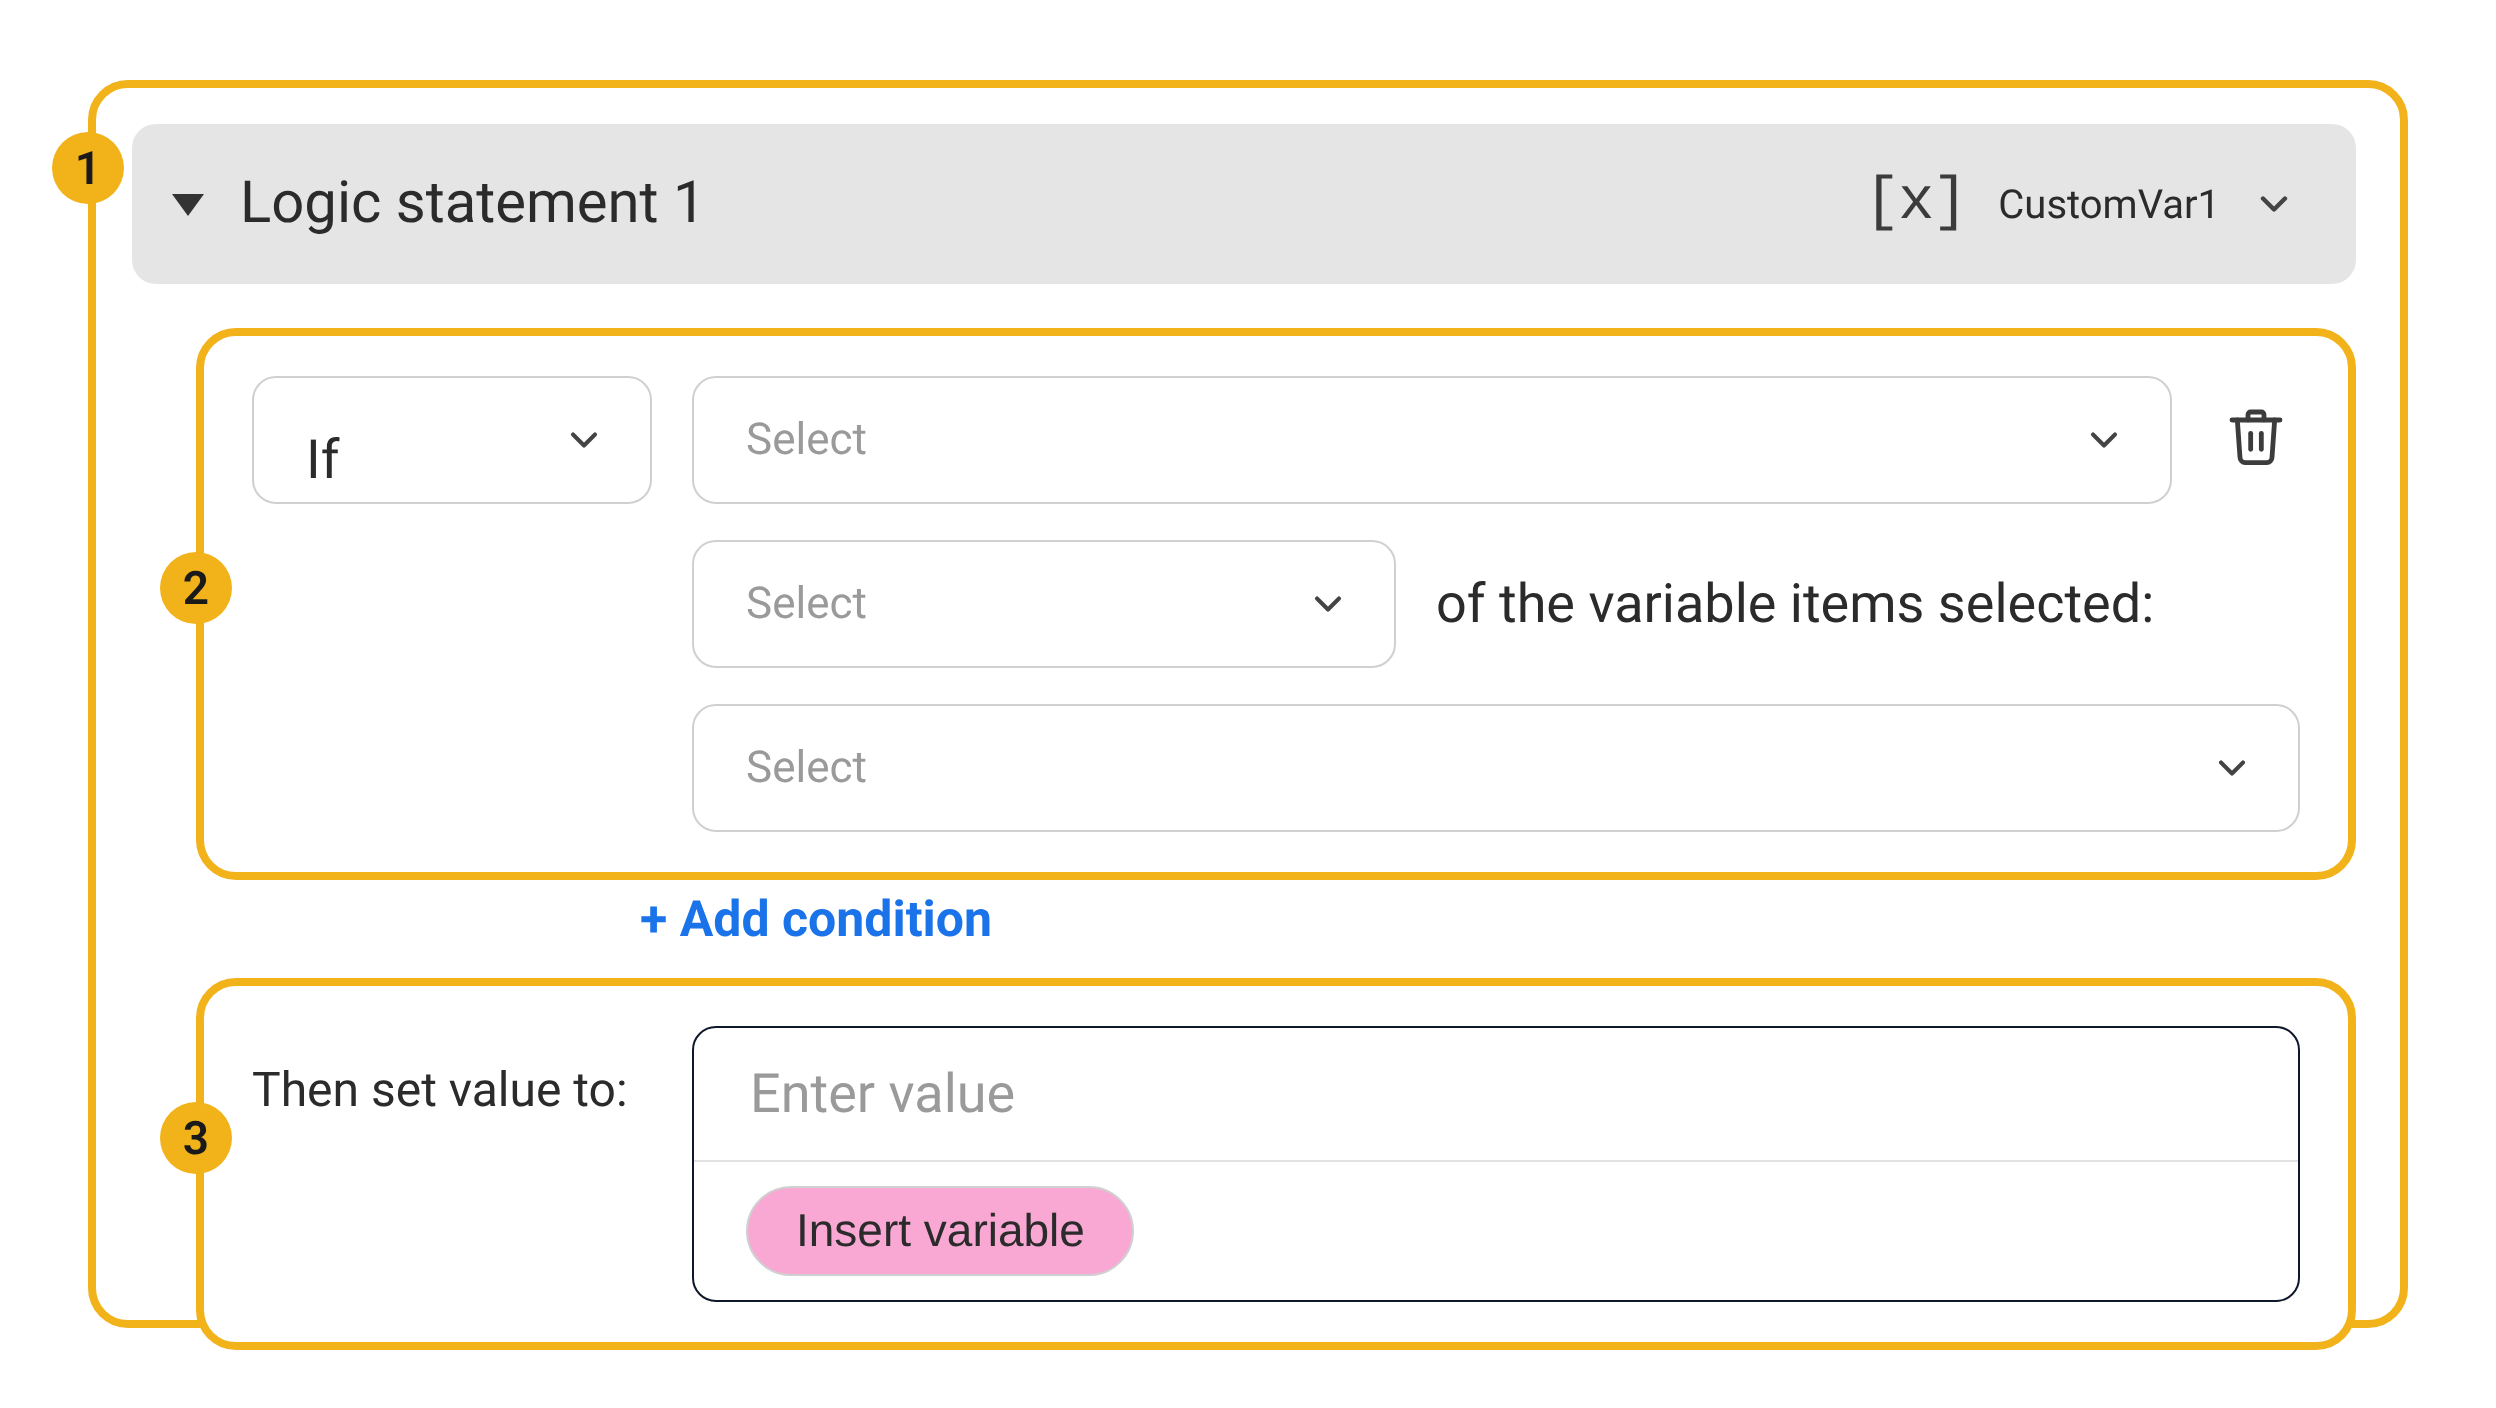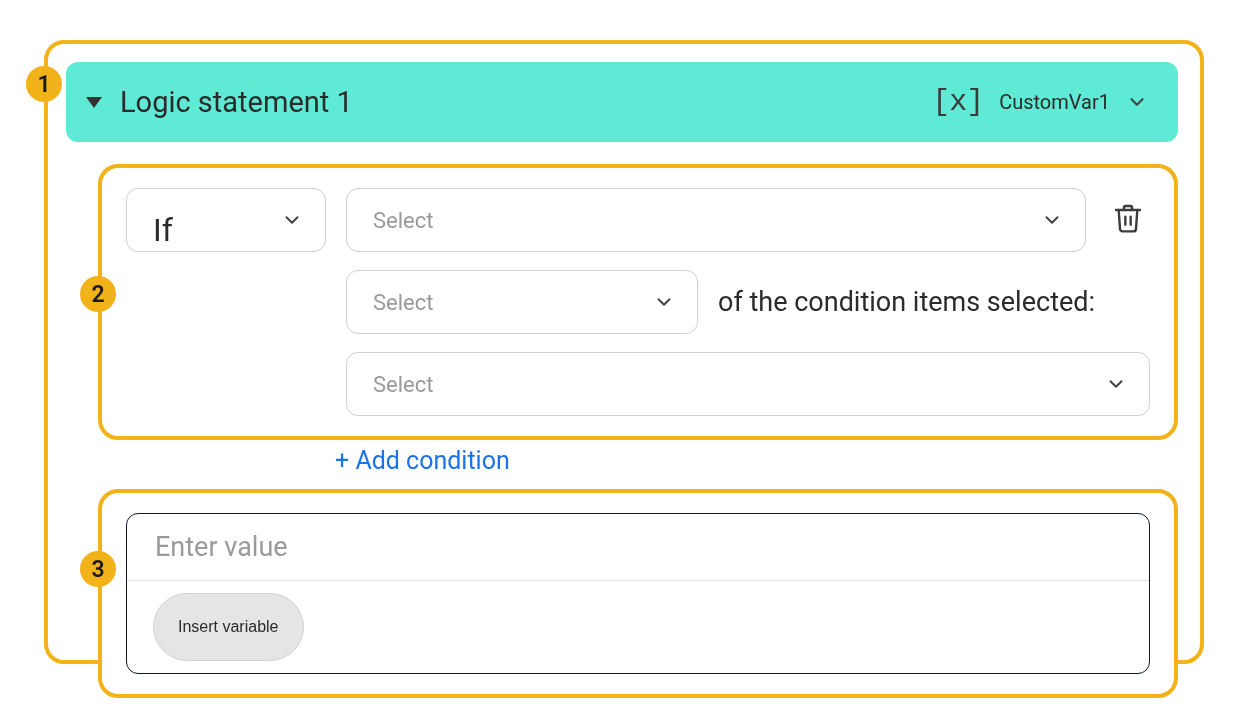--- a/index.html
+++ b/index.html
@@ -40,21 +40,21 @@
       font-weight: 600;
       font-size: 23px;
       display: flex;
       align-items: center;
       justify-content: center;
       z-index: 5;
     }
 
     
     .header-bar {
-      background: #5eead4;
+      background: #e5e5e5;
       border-radius: 12px;
       height: 80px;
       display: flex;
       align-items: center;
       justify-content: space-between;
       padding: 0 30px 0 20px;
       margin-bottom: 22px;
     }
 
     .header-left {
@@ -126,21 +126,21 @@
       border-radius: 12px;
       background: #fff;
       display: flex;
       align-items: center;
       justify-content: space-between;
       padding: 0 22px 0 26px;
       cursor: pointer;
     }
 
     .dropdown .label {
-      font-size: 32px;
+      font-size: 27px;
       color: #2b2b2b;
       margin-top: 20px;
     }
     .dropdown .placeholder {
       font-size: 22px;
       color: #9a9a9a;
     }
 
     .td-if { width: 200px; flex-shrink: 0; }
     .td-wide { flex: 1; }
@@ -162,23 +162,22 @@
       cursor: pointer;
     }
 
     .add-cond-row {
       margin-left: 32px;
       padding-left: 222px;
     }
     .add-cond {
       color: #1a73e8;
       font-size: 25px;
-      font-weight: 400;
+      font-weight: 700;
       cursor: pointer;
-      margin-left: 15px;
     }
 
     
     .then-row {
       display: flex;
       align-items: flex-start;
       gap: 20px;
     }
     .then-label {
       width: 200px;
@@ -210,24 +209,24 @@
       color: #2b2b2b;
     }
     .value-input input::placeholder { color: #9a9a9a; }
 
     .value-toolbar {
       padding: 12px 26px;
     }
     .pill-btn {
       border: 1px solid #d0d0d0;
       border-radius: 999px;
-      padding: 24px 24px;
-      font-size: 16px;
-      color: #2b2b2b;
-      background: #e5e5e5;
+      padding: 8px 24px;
+      font-size: 23px;
+      color: #2b2b2b;
+      background: #f9a8d4;
       cursor: pointer;
     }
 
   </style>
 </head>
 <body>
 
 <div class="page">
   <div class="outer-frame">
 
@@ -285,21 +284,21 @@
       <div class="cond-row">
         <div class="spacer-left"></div>
         <div class="dropdown td-mid">
           <span class="placeholder">Select</span>
           <span class="chevron-down-icon">
             <svg width="22" height="22" viewBox="0 0 24 24" fill="none" stroke="#444" stroke-width="2.2" stroke-linecap="round" stroke-linejoin="round">
                 <polyline points="6 9 12 15 18 9"></polyline>
               </svg>
           </span>
         </div>
-        <span class="static-text">of the condition items selected:</span>
+        <span class="static-text">of the variable items selected:</span>
       </div>
 
       <div class="cond-row">
         <div class="spacer-left"></div>
         <div class="dropdown td-wide">
           <span class="placeholder">Select</span>
           <span class="chevron-down-icon">
             <svg width="22" height="22" viewBox="0 0 24 24" fill="none" stroke="#444" stroke-width="2.2" stroke-linecap="round" stroke-linejoin="round">
                 <polyline points="6 9 12 15 18 9"></polyline>
               </svg>
@@ -309,20 +308,21 @@
 
     </div>
 
     <div class="add-cond-row" style="margin-top: 6px; margin-bottom: 14px;">
       <span class="add-cond">+ Add condition</span>
     </div>
 
     <div class="section-box">
       <div class="badge" style="left: -22px; top: 58px;">3</div>
       <div class="then-row">
+        <div class="then-label">Then set value to:</div>
         <div class="value-group">
           <div class="value-input">
             <input type="text" placeholder="Enter value" style="">
           </div>
           <div class="value-toolbar">
             <button class="pill-btn">Insert variable</button>
           </div>
         </div>
       </div>
     </div>

